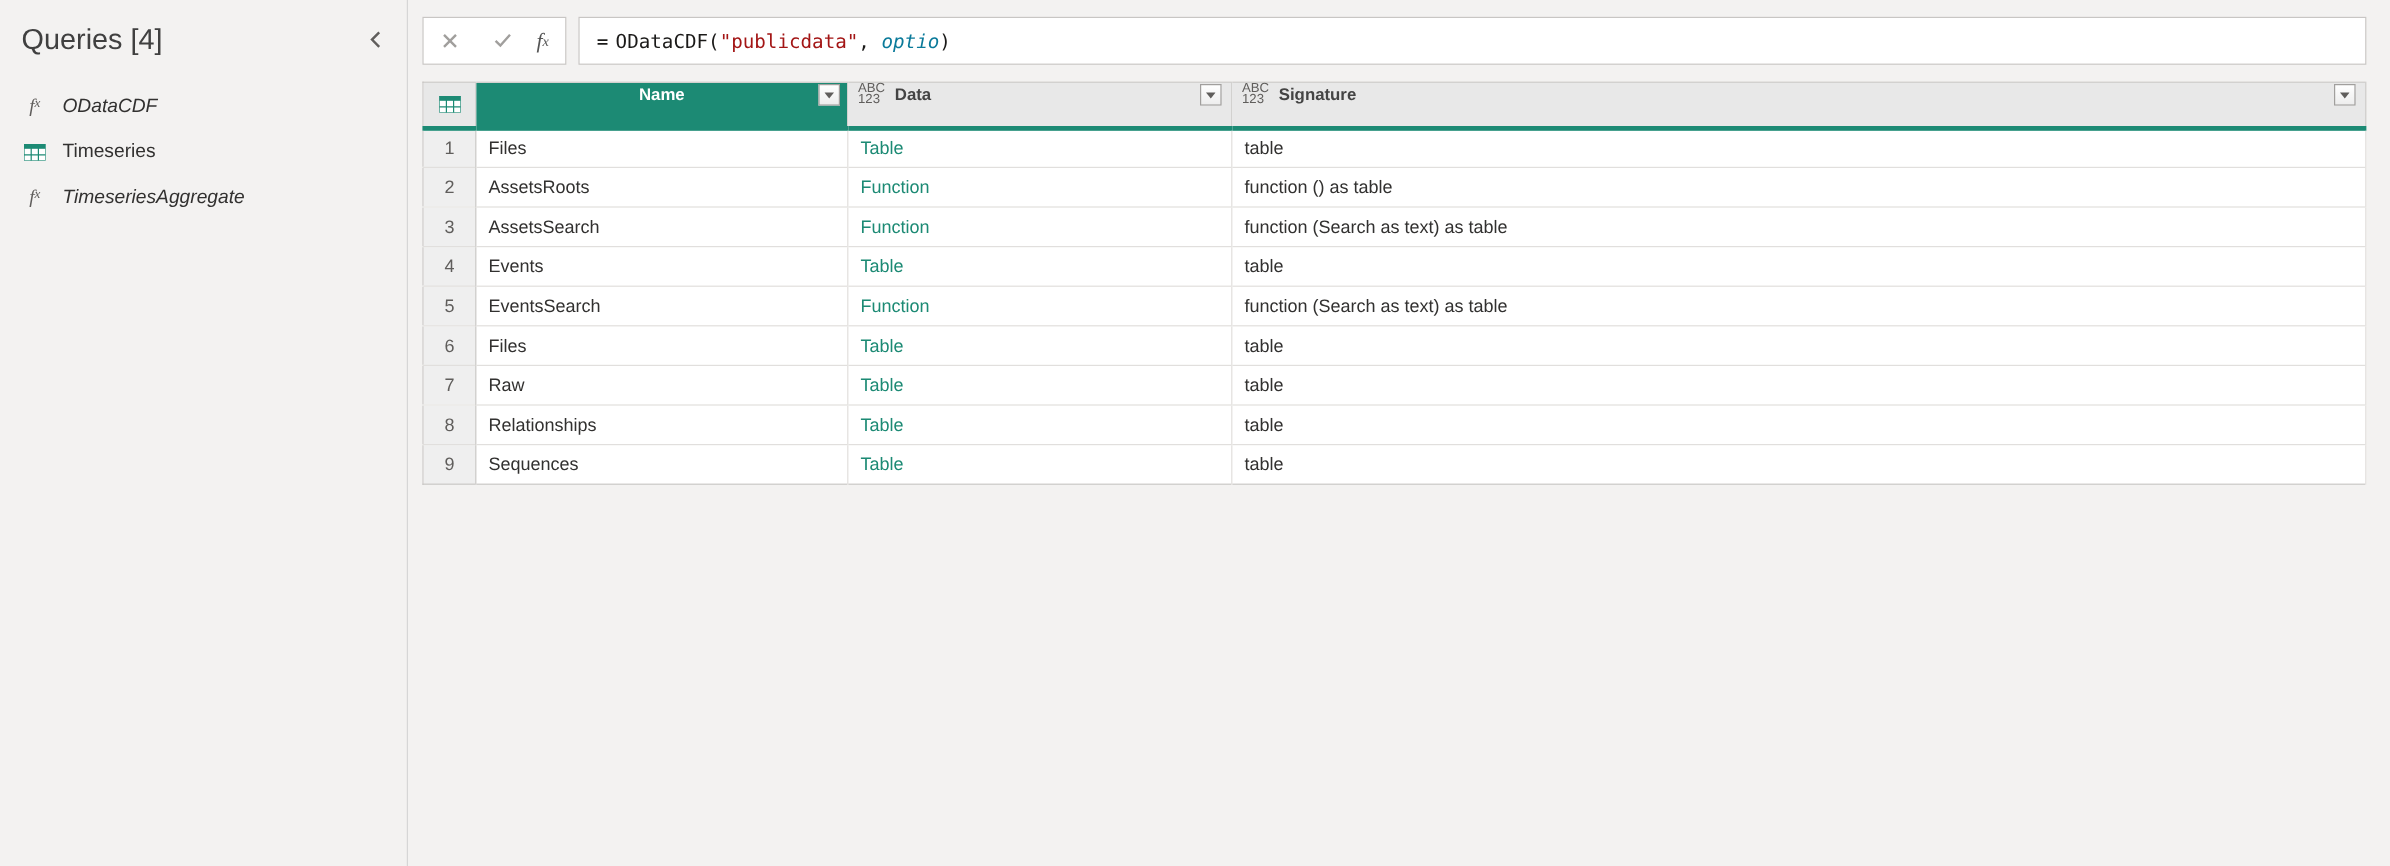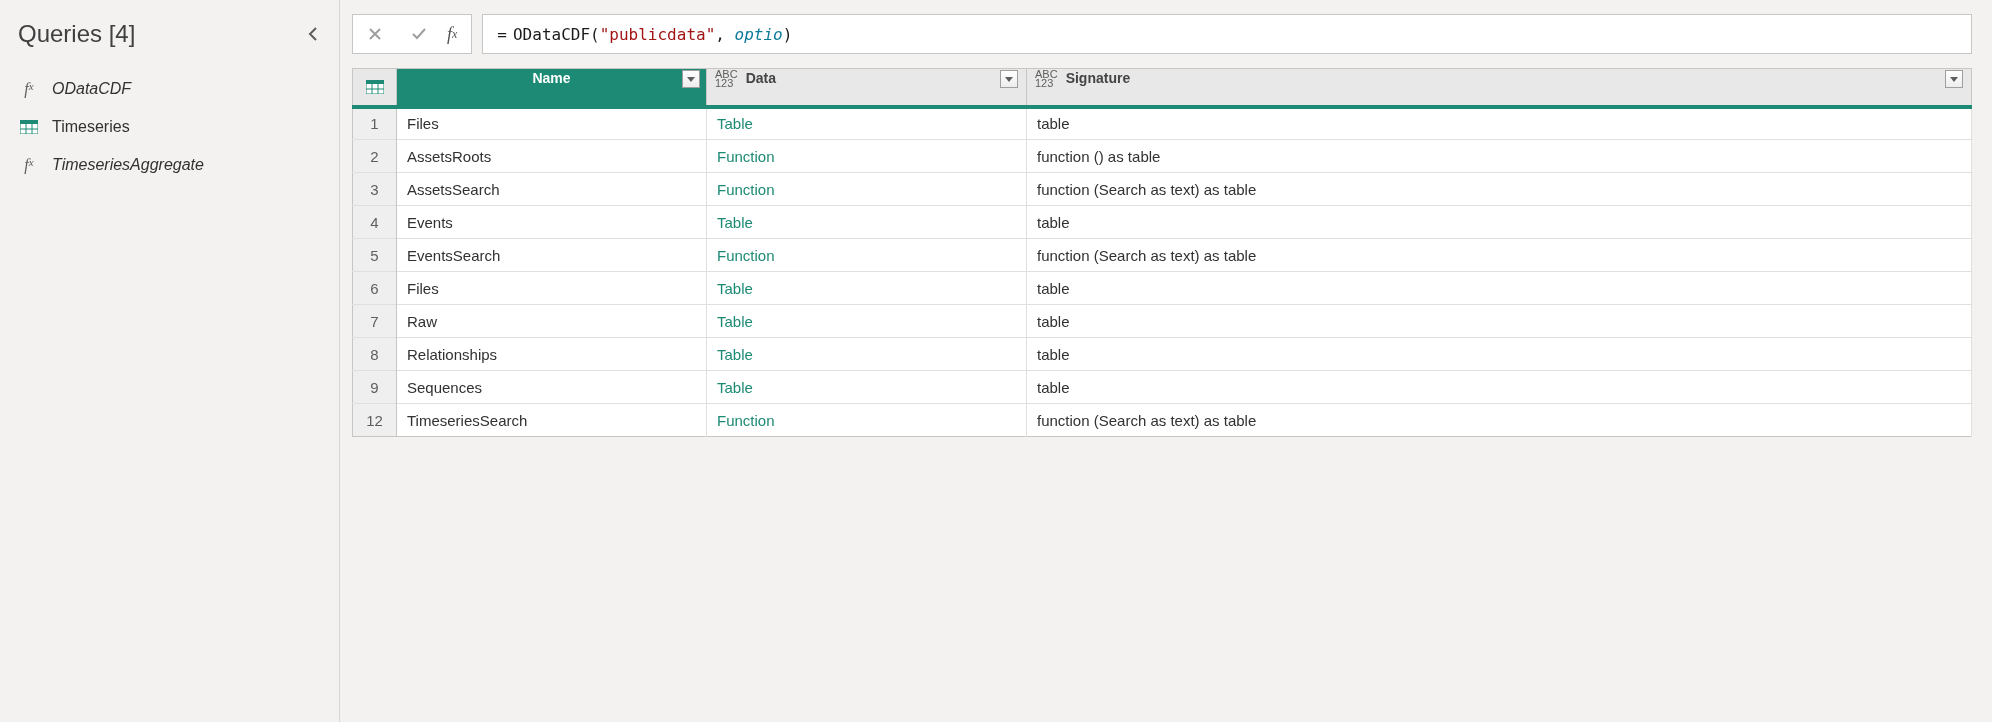--- a/index.html
+++ b/index.html
@@ -370,22 +370,16 @@
             <td>Relationships</td>
             <td class="link">Table</td>
             <td>table</td>
           </tr>
           <tr>
             <td class="rownum">9</td>
             <td>Sequences</td>
             <td class="link">Table</td>
             <td>table</td>
           </tr>
-          <tr>
-            <td class="rownum">12</td>
-            <td>TimeseriesSearch</td>
-            <td class="link">Function</td>
-            <td>function (Search as text) as table</td>
-          </tr>
         </tbody>
     </table>
   </div>
 </div>
 
 </body></html>

